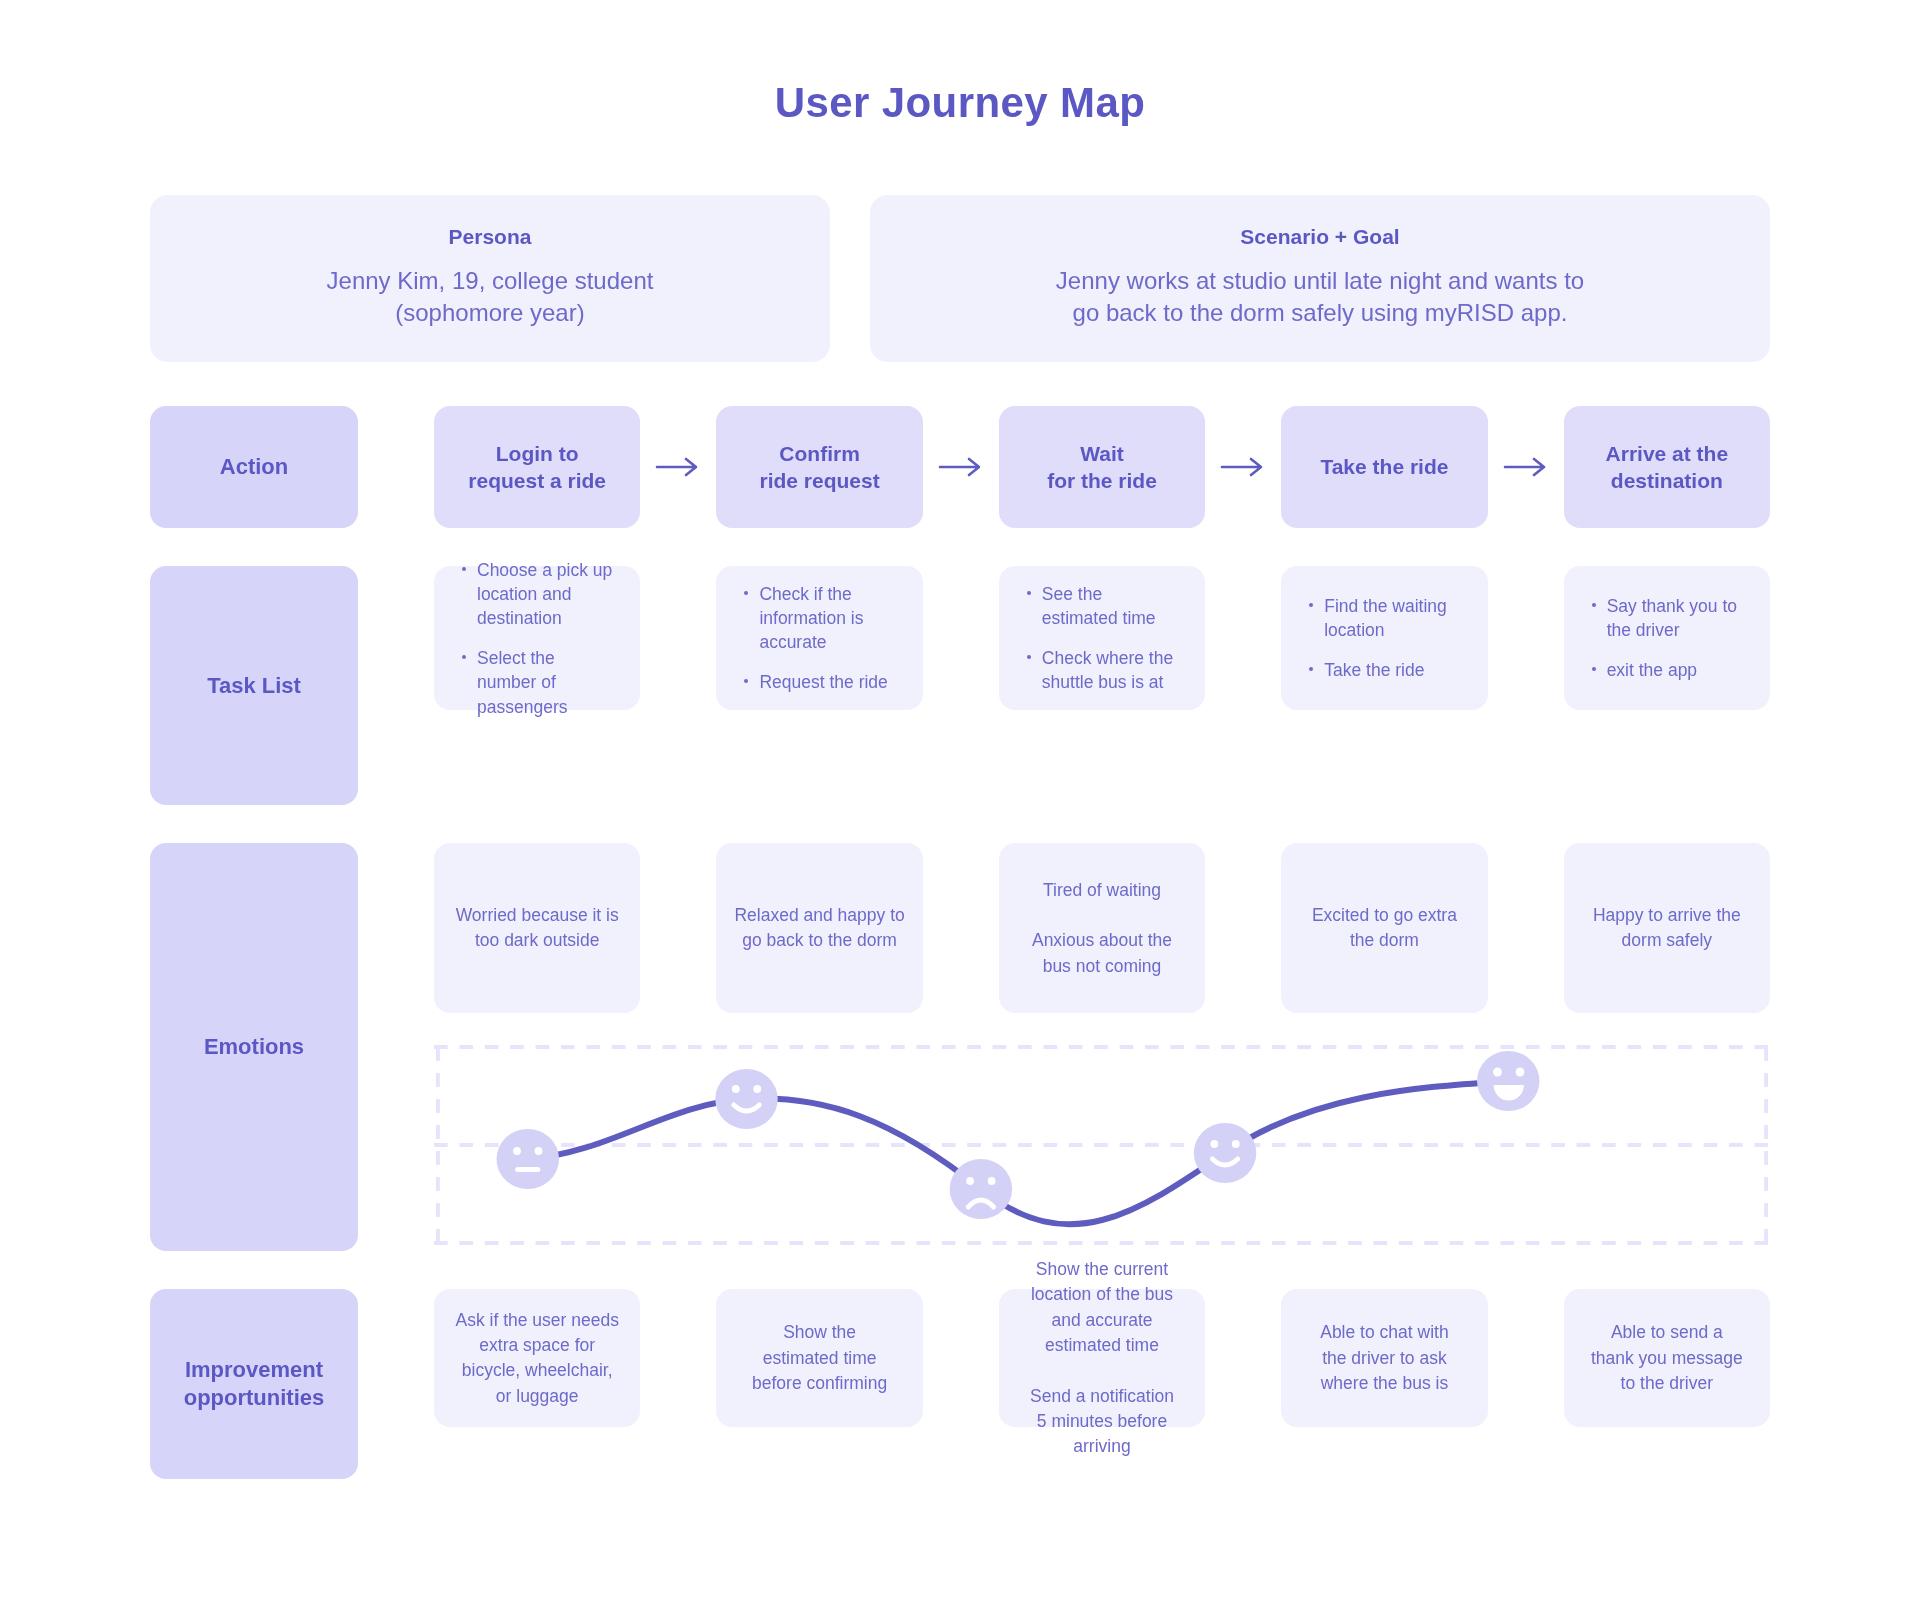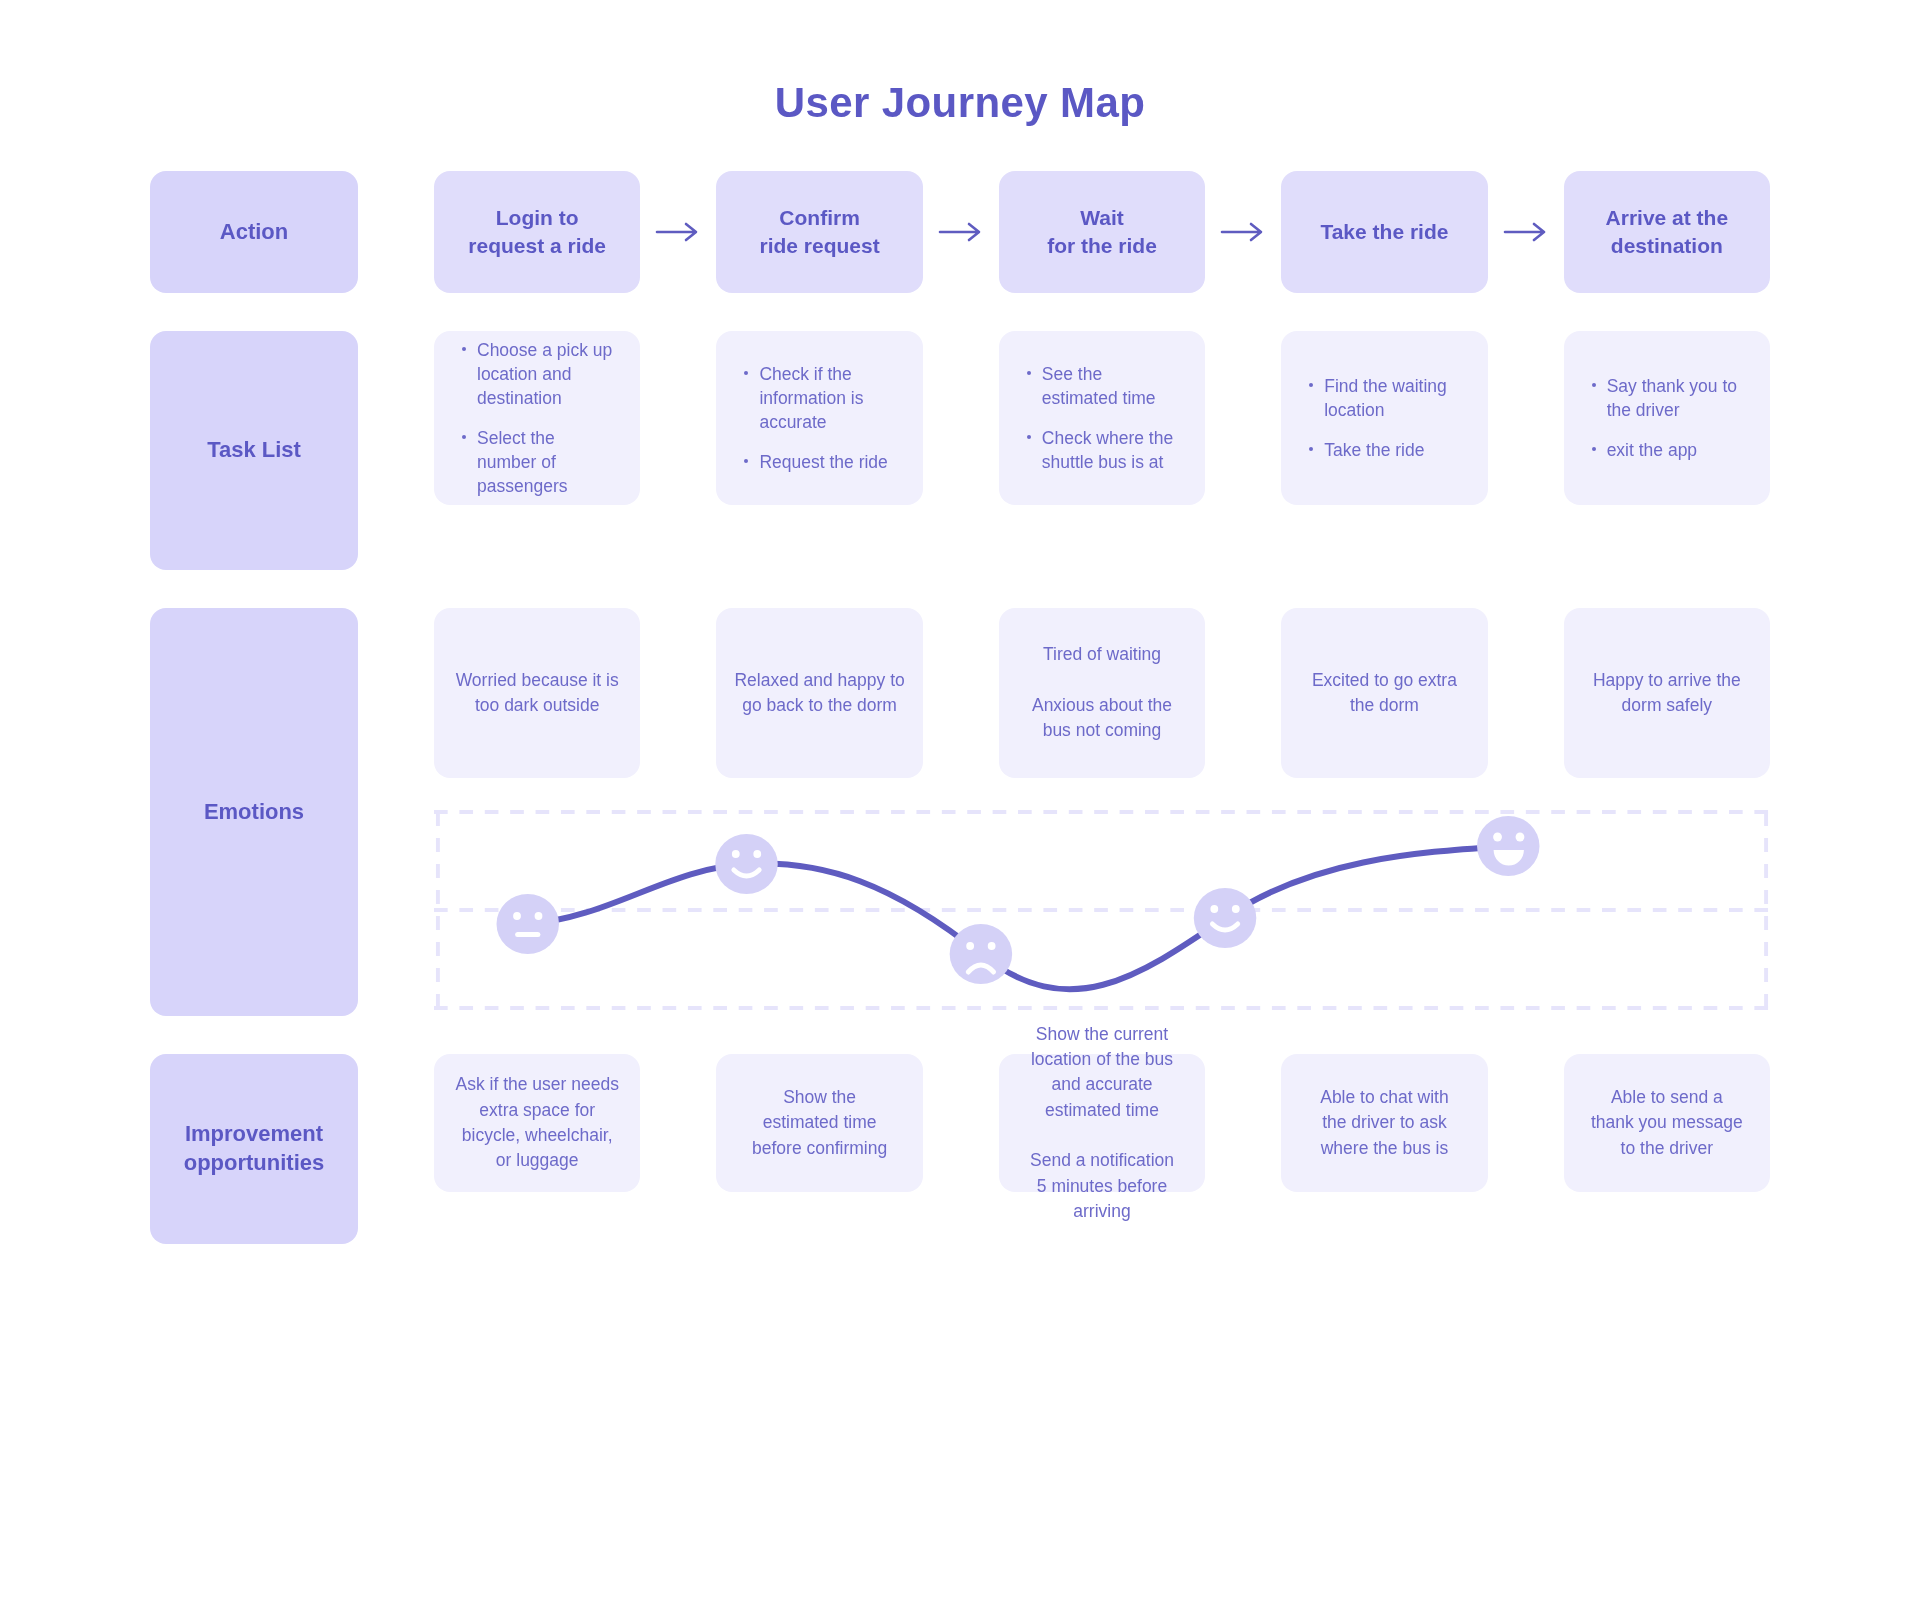--- a/index.html
+++ b/index.html
@@ -121,21 +121,21 @@
     font-weight:bold;
     line-height:1.32;
     white-space:pre-line;
     padding:0 14px;
   }
   
   .row-task{margin-top:38px;}
   .row-task .row-label{height:239px;}
   .row-task .cell{
     background:var(--card-bg);
-    height:174px;
+    height:144px;
     align-items:center;
     justify-content:flex-start;
     padding:0 26px;
   }
   .bullets{
     text-align:left;
     font-size:17.5px;
     line-height:1.38;
     color:var(--ink-soft);
     list-style:none;
@@ -200,20 +200,32 @@
   }
   .gap{flex:0 0 76px;}
 </style>
 </head>
 <body>
 
 <div class="page">
 
   <h1 class="title">User Journey Map</h1>
 
+  <div class="info-row">
+    <div class="info-card persona">
+      <div class="info-head">Persona</div>
+      <div class="info-body">Jenny Kim, 19, college student
+(sophomore year)</div>
+    </div>
+    <div class="info-card scenario">
+      <div class="info-head">Scenario + Goal</div>
+      <div class="info-body">Jenny works at studio until late night and wants to
+go back to the dorm safely using myRISD app.</div>
+    </div>
+  </div>
 
   <div class="row row-action">
     <div class="row-label">Action</div>
     <div class="cols">
       <div class="cell-wrap">
           <div class="cell">Login to
 request a ride</div>
         </div>
       <div class="arrow">
         <svg width="46" height="22" viewBox="0 0 46 22">

